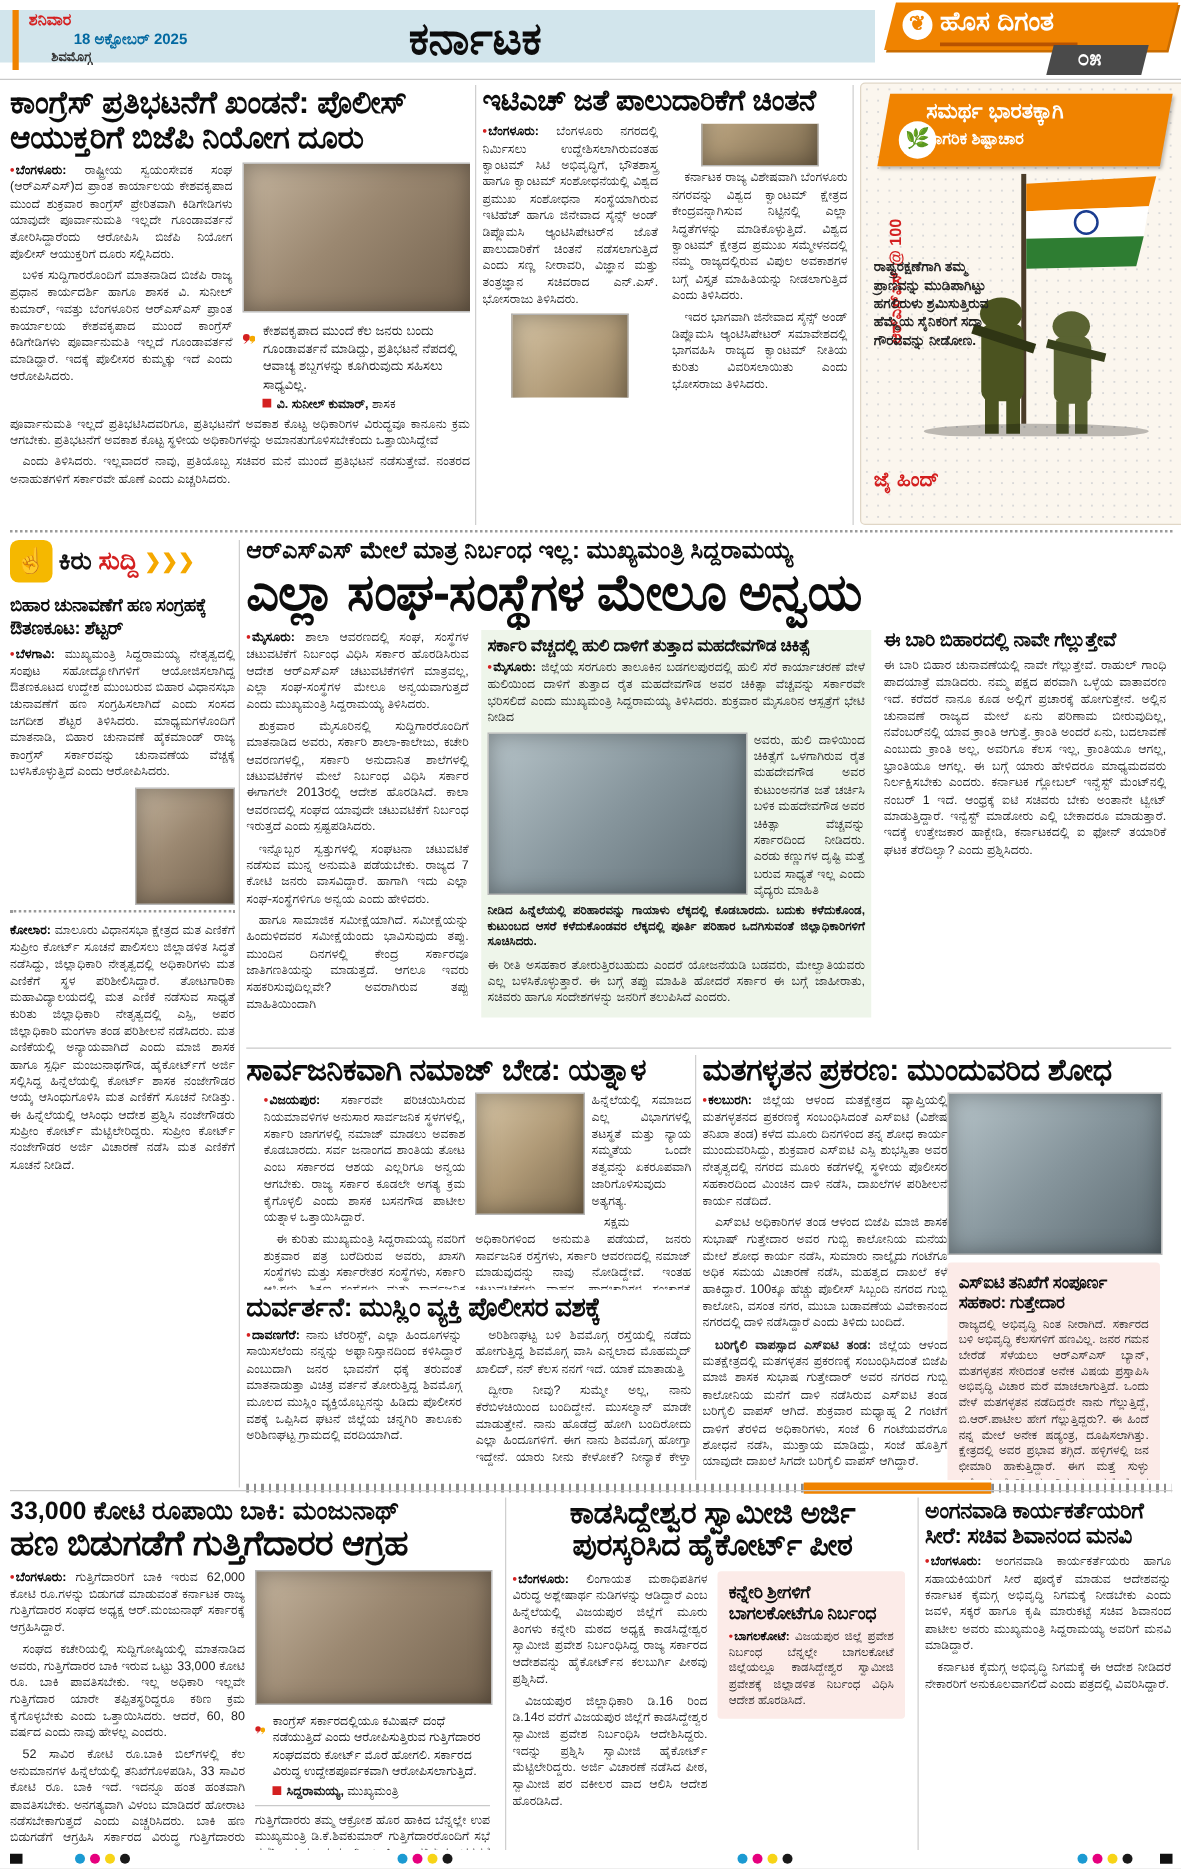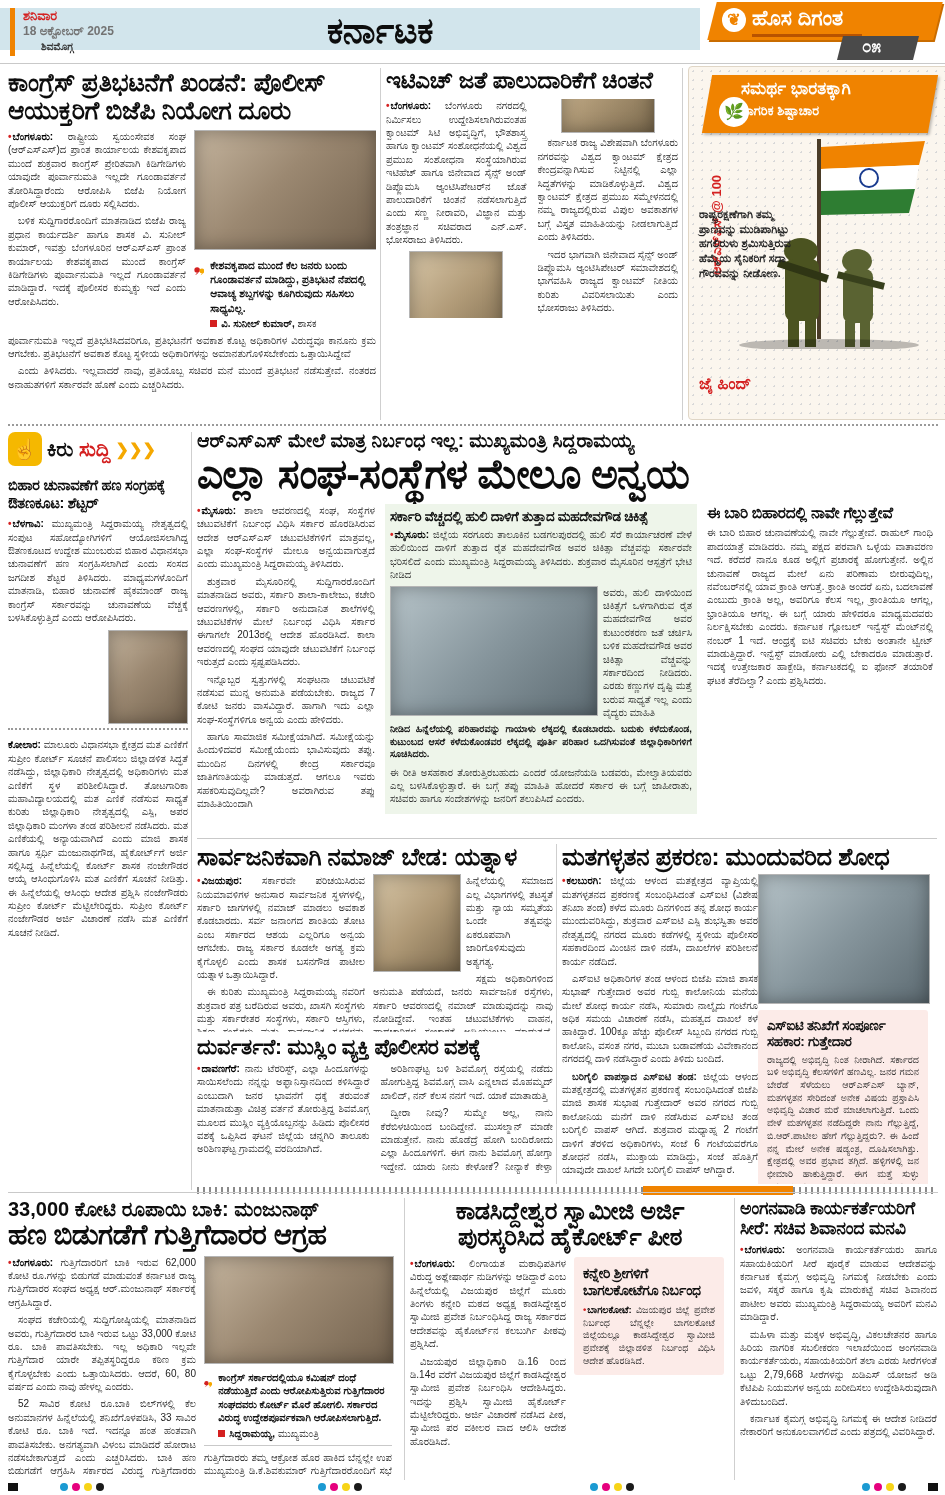--- a/index.html
+++ b/index.html
@@ -15,37 +15,37 @@
   .cols2{column-count:2;column-gap:11px;}
   .photo{background:linear-gradient(135deg,#c4b49e 0%,#9b8871 45%,#73624e 100%);
          box-shadow:inset 0 0 18px rgba(0,0,0,.35);border:1px solid #b5b5b5;}
   .photo.cool{background:linear-gradient(135deg,#b7c4c9 0%,#86959c 50%,#5d6b72 100%);}
   .photo.warm{background:linear-gradient(135deg,#d8c7a8 0%,#b09a77 50%,#7c6a4e 100%);}
   .caption{font-size:9.5px;font-weight:bold;line-height:1.3;color:#111;text-align:justify;}
   .vline{border-left:1px solid #cfcfcf;}
   .dotline{border-top:2px dotted #9a9a9a;}
   .grayline{border-top:1px solid #c9c9c9;}
   .quote-wrap{display:flex;gap:6px;align-items:flex-start;}
-  .quote-text{font-size:10.5px;font-weight:bold;line-height:1.35;color:#111;}
+  .quote-text{font-size:10.5px;font-weight:normal;line-height:1.35;color:#111;}
   .quote-attrib{font-size:10px;font-weight:bold;color:#111;margin-top:3px;}
   .attrib-sq{display:inline-block;width:7px;height:7px;background:#d42020;margin-right:4px;}
   .pinkbox{background:#fcebe8;border-radius:3px;padding:8px 9px;}
   .kicker{font-weight:bold;color:#0d0d0d;}
   .hatch{background:repeating-linear-gradient(90deg,#8a8a8a 0 2px,#ffffff 2px 6px);}
 </style>
 </head>
 <body>
 
 <div class="page">
 
   <div class="abs" style="left:0;top:0;width:945px;height:62px;">
     <div class="abs" style="left:0;top:8px;width:700px;height:42px;background:#d2e5ec;"></div>
     <div class="abs" style="left:10px;top:8px;width:150px;height:48px;border-left:5px solid #f08300;padding-left:8px;">
       <div style="color:#d42020;font-weight:bold;font-size:13px;">ಶನಿವಾರ</div>
-      <div style="color:#737373;font-weight:bold;font-size:12px;">18 ಅಕ್ಟೋಬರ್ 2025</div>
+      <div style="color:#0369a1;font-weight:bold;font-size:12px;margin-left:36px;">18 ಅಕ್ಟೋಬರ್ 2025</div>
       <div style="color:#333;font-weight:bold;font-size:10.5px;margin-top:2px;margin-left:18px;">ಶಿವಮೊಗ್ಗ</div>
     </div>
     <div class="abs hl" style="left:170px;top:10px;width:420px;text-align:center;font-size:36px;">ಕರ್ನಾಟಕ</div>
 
     <div class="abs" style="left:712px;top:2px;width:226px;height:38px;background:#f08300;transform:skewX(-14deg);box-shadow:2px 2px 0 #c96c00;"></div>
     <div class="abs" style="left:722px;top:8px;width:24px;height:24px;border-radius:50%;background:#ffffff;text-align:center;font-weight:bold;color:#f08300;font-size:16px;line-height:24px;">❦</div>
     <div class="abs" style="left:752px;top:6px;width:190px;color:#ffffff;font-weight:bold;font-size:21px;letter-spacing:0;">ಹೊಸ ದಿಗಂತ</div>
     <div class="abs" style="left:752px;top:34px;width:110px;height:3px;background:#8a2b00;opacity:.55;"></div>
     <div class="abs" style="left:840px;top:36px;width:76px;height:24px;background:#4a4a4a;transform:skewX(-14deg);"></div>
     <div class="abs" style="left:862px;top:37px;color:#ffffff;font-weight:bold;font-size:17px;">೦೫</div>
@@ -173,38 +173,38 @@
         <p>ಹಾಗೂ ಸಾಮಾಜಿಕ ಸಮೀಕ್ಷೆಯಾಗಿದೆ. ಸಮೀಕ್ಷೆಯನ್ನು ಹಿಂದುಳಿದವರ ಸಮೀಕ್ಷೆಯೆಂದು ಭಾವಿಸುವುದು ತಪ್ಪು. ಮುಂದಿನ ದಿನಗಳಲ್ಲಿ ಕೇಂದ್ರ ಸರ್ಕಾರವೂ ಜಾತಿಗಣತಿಯನ್ನು ಮಾಡುತ್ತದೆ. ಆಗಲೂ ಇವರು ಸಹಕರಿಸುವುದಿಲ್ಲವೇ? ಅವರಾಗಿರುವ ತಪ್ಪು ಮಾಹಿತಿಯಿಂದಾಗಿ</p>
       </div>
 
       <div style="width:312px;background:#eef5ea;padding:5px;box-sizing:border-box;">
         <div class="hl" style="font-size:13.5px;line-height:1.2;">ಸರ್ಕಾರಿ ವೆಚ್ಚದಲ್ಲಿ ಹುಲಿ ದಾಳಿಗೆ ತುತ್ತಾದ ಮಹದೇವಗೌಡ ಚಿಕಿತ್ಸೆ</div>
         <div class="body-text" style="margin-top:3px;">
           <p class="first"><span class="star">•</span><span class="dateline">ಮೈಸೂರು:</span> <span>ಜಿಲ್ಲೆಯ ಸರಗೂರು ತಾಲೂಕಿನ ಬಡಗಲಪುರದಲ್ಲಿ ಹುಲಿ ಸೆರೆ ಕಾರ್ಯಾಚರಣೆ ವೇಳೆ ಹುಲಿಯಿಂದ ದಾಳಿಗೆ ತುತ್ತಾದ ರೈತ ಮಹದೇವಗೌಡ ಅವರ ಚಿಕಿತ್ಸಾ ವೆಚ್ಚವನ್ನು ಸರ್ಕಾರವೇ ಭರಿಸಲಿದೆ ಎಂದು ಮುಖ್ಯಮಂತ್ರಿ ಸಿದ್ದರಾಮಯ್ಯ ತಿಳಿಸಿದರು. ಶುಕ್ರವಾರ ಮೈಸೂರಿನ ಆಸ್ಪತ್ರೆಗೆ ಭೇಟಿ ನೀಡಿದ</span></p>
         </div>
         <div style="display:flex;gap:5px;">
           <div class="photo cool" style="width:208px;height:128px;"></div>
-          <div class="body-text" style="width:90px;">ಅವರು, ಹುಲಿ ದಾಳಿಯಿಂದ ಚಿಕಿತ್ಸೆಗೆ ಒಳಗಾಗಿರುವ ರೈತ ಮಹದೇವಗೌಡ ಅವರ ಕುಟುಂರಕರಣ ಜತೆ ಚರ್ಚಿಸಿ ಬಳಿಕ ಮಹದೇವಗೌಡ ಅವರ ಚಿಕಿತ್ಸಾ ವೆಚ್ಚವನ್ನು ಸರ್ಕಾರದಿಂದ ನೀಡಿದರು. ಎರಡು ಕಣ್ಣುಗಳ ದೃಷ್ಟಿ ಮತ್ತೆ ಬರುವ ಸಾಧ್ಯತೆ ಇಲ್ಲ ಎಂದು ವೈದ್ಯರು ಮಾಹಿತಿ</div>
+          <div class="body-text" style="width:90px;">ಅವರು, ಹುಲಿ ದಾಳಿಯಿಂದ ಚಿಕಿತ್ಸೆಗೆ ಒಳಗಾಗಿರುವ ರೈತ ಮಹದೇವಗೌಡ ಅವರ ಕುಟುಂಅನಗತ ಜತೆ ಚರ್ಚಿಸಿ ಬಳಿಕ ಮಹದೇವಗೌಡ ಅವರ ಚಿಕಿತ್ಸಾ ವೆಚ್ಚವನ್ನು ಸರ್ಕಾರದಿಂದ ನೀಡಿದರು. ಎರಡು ಕಣ್ಣುಗಳ ದೃಷ್ಟಿ ಮತ್ತೆ ಬರುವ ಸಾಧ್ಯತೆ ಇಲ್ಲ ಎಂದು ವೈದ್ಯರು ಮಾಹಿತಿ</div>
         </div>
         <div class="caption" style="margin-top:4px;">ನೀಡಿದ ಹಿನ್ನೆಲೆಯಲ್ಲಿ ಪರಿಹಾರವನ್ನು ಗಾಯಾಳು ಲೆಕ್ಕದಲ್ಲಿ ಕೊಡಬಾರದು. ಬದುಕು ಕಳೆದುಕೊಂಡ, ಕುಟುಂಬದ ಆಸರೆ ಕಳೆದುಕೊಂಡವರ ಲೆಕ್ಕದಲ್ಲಿ ಪೂರ್ತಿ ಪರಿಹಾರ ಒದಗಿಸುವಂತೆ ಜಿಲ್ಲಾಧಿಕಾರಿಗಳಿಗೆ ಸೂಚಿಸಿದರು.</div>
         <div class="body-text" style="margin-top:5px;">ಈ ರೀತಿ ಅಸಹಕಾರ ತೋರುತ್ತಿರಬಹುದು ಎಂದರೆ ಯೋಜನೆಯಡಿ ಬಡವರು, ಮೇಲ್ವಾತಿಯವರು ಎಲ್ಲ ಬಳಸಿಕೊಳ್ಳುತ್ತಾರೆ. ಈ ಬಗ್ಗೆ ತಪ್ಪು ಮಾಹಿತಿ ಹೋದರೆ ಸರ್ಕಾರ ಈ ಬಗ್ಗೆ ಜಾಹೀರಾತು, ಸಚಿವರು ಹಾಗೂ ಸಂದೇಶಗಳನ್ನು ಜನರಿಗೆ ತಲುಪಿಸಿದೆ ಎಂದರು.</div>
       </div>
 
       <div style="width:226px;">
         <div class="hl" style="font-size:15.5px;line-height:1.2;">ಈ ಬಾರಿ ಬಿಹಾರದಲ್ಲಿ ನಾವೇ ಗೆಲ್ಲುತ್ತೇವೆ</div>
         <div class="body-text" style="margin-top:4px;font-size:10px;">ಈ ಬಾರಿ ಬಿಹಾರ ಚುನಾವಣೆಯಲ್ಲಿ ನಾವೇ ಗೆಲ್ಲುತ್ತೇವೆ. ರಾಹುಲ್ ಗಾಂಧಿ ಪಾದಯಾತ್ರೆ ಮಾಡಿದರು. ನಮ್ಮ ಪಕ್ಷದ ಪರವಾಗಿ ಒಳ್ಳೆಯ ವಾತಾವರಣ ಇದೆ. ಕರೆದರೆ ನಾನೂ ಕೂಡ ಅಲ್ಲಿಗೆ ಪ್ರಚಾರಕ್ಕೆ ಹೋಗುತ್ತೇನೆ. ಅಲ್ಲಿನ ಚುನಾವಣೆ ರಾಜ್ಯದ ಮೇಲೆ ಏನು ಪರಿಣಾಮ ಬೀರುವುದಿಲ್ಲ, ನವೆಂಬರ್‌ನಲ್ಲಿ ಯಾವ ಕ್ರಾಂತಿ ಆಗುತ್ತೆ. ಕ್ರಾಂತಿ ಅಂದರೆ ಏನು, ಬದಲಾವಣೆ ಎಂಬುದು ಕ್ರಾಂತಿ ಅಲ್ಲ, ಅವರಿಗೂ ಕೆಲಸ ಇಲ್ಲ, ಕ್ರಾಂತಿಯೂ ಆಗಲ್ಲ, ಭ್ರಾಂತಿಯೂ ಆಗಲ್ಲ. ಈ ಬಗ್ಗೆ ಯಾರು ಹೇಳಿದರೂ ಮಾಧ್ಯಮದವರು ನಿರ್ಲಕ್ಷಿಸಬೇಕು ಎಂದರು. ಕರ್ನಾಟಕ ಗ್ಲೋಬಲ್ ಇನ್ವೆಸ್ಟ್ ಮೆಂಟ್‌ನಲ್ಲಿ ನಂಬರ್ 1 ಇದೆ. ಆಂಧ್ರಕ್ಕೆ ಐಟಿ ಸಚಿವರು ಬೇಕು ಅಂತಾನೇ ಟ್ವೀಟ್ ಮಾಡುತ್ತಿದ್ದಾರೆ. ಇನ್ವೆಸ್ಟ್ ಮಾಡೋರು ಎಲ್ಲಿ ಬೇಕಾದರೂ ಮಾಡುತ್ತಾರೆ. ಇದಕ್ಕೆ ಉತ್ತೇಜಕಾರ ಹಾಕ್ಬೇಡಿ, ಕರ್ನಾಟಕದಲ್ಲಿ ಐ ಫೋನ್ ತಯಾರಿಕೆ ಘಟಕ ತೆರೆದಿಲ್ವಾ? ಎಂದು ಪ್ರಶ್ನಿಸಿದರು.</div>
       </div>
     </div>
   </div>
 
   <div class="abs grayline" style="left:197px;top:838px;width:740px;"></div>
 
   <div class="abs" style="left:197px;top:844px;width:356px;height:188px;overflow:hidden;">
     <div class="hl" style="font-size:24px;line-height:1.05;">ಸಾರ್ವಜನಿಕವಾಗಿ ನಮಾಜ್ ಬೇಡ: ಯತ್ನಾಳ</div>
-    <div style="display:flex;gap:8px;margin-top:5px;">
+    <div style="display:flex;gap:8px;margin-top:5px;margin-left:14px;">
       <div class="body-text" style="width:168px;">
         <p class="first"><span class="star">•</span><span class="dateline">ವಿಜಯಪುರ:</span> <span>ಸರ್ಕಾರವೇ ಪರಿಚಯಿಸಿರುವ ನಿಯಮಾವಳಿಗಳ ಅನುಸಾರ ಸಾರ್ವಜನಿಕ ಸ್ಥಳಗಳಲ್ಲಿ, ಸರ್ಕಾರಿ ಜಾಗಗಳಲ್ಲಿ ನಮಾಜ್ ಮಾಡಲು ಅವಕಾಶ ಕೊಡಬಾರದು. ಸರ್ವ ಜನಾಂಗದ ಶಾಂತಿಯ ತೋಟ ಎಂಬ ಸರ್ಕಾರದ ಆಶಯ ಎಲ್ಲರಿಗೂ ಅನ್ವಯ ಆಗಬೇಕು. ರಾಜ್ಯ ಸರ್ಕಾರ ಕೂಡಲೇ ಅಗತ್ಯ ಕ್ರಮ ಕೈಗೊಳ್ಳಲಿ ಎಂದು ಶಾಸಕ ಬಸನಗೌಡ ಪಾಟೀಲ ಯತ್ನಾಳ ಒತ್ತಾಯಿಸಿದ್ದಾರೆ.</span></p>
         <p>ಈ ಕುರಿತು ಮುಖ್ಯಮಂತ್ರಿ ಸಿದ್ದರಾಮಯ್ಯ ನವರಿಗೆ ಶುಕ್ರವಾರ ಪತ್ರ ಬರೆದಿರುವ ಅವರು, ಖಾಸಗಿ ಸಂಸ್ಥೆಗಳು ಮತ್ತು ಸರ್ಕಾರೇತರ ಸಂಸ್ಥೆಗಳು, ಸರ್ಕಾರಿ ಆಸ್ತಿಗಳು, ಶಿಕ್ಷಣ ಸಂಸ್ಥೆಗಳು ಮತ್ತು ಸಾರ್ವಜನಿಕ ಸ್ಥಳಗಳನ್ನು ಖಾಸಗಿ ಅಥವಾ ಸಾಂಸ್ಥಿಕ ಉದ್ದೇಶಗಳಿಗಾಗಿ ಬಳಸುವುದನ್ನು ನಿರ್ಬಂಧಿಸುವ ಕರ್ನಾಟಕ ಸರ್ಕಾರದ ಇತ್ತೀಚಿನ ನಿರ್ಧಾರದ</p>
       </div>
       <div style="width:180px;">
         <div class="photo warm" style="width:86px;height:96px;float:left;margin:0 5px 3px 0;"></div>
         <div class="body-text">
           <p class="first">ಹಿನ್ನೆಲೆಯಲ್ಲಿ ಸಮಾಜದ ಎಲ್ಲ ವಿಭಾಗಗಳಲ್ಲಿ ತಟಸ್ಥತೆ ಮತ್ತು ನ್ಯಾಯ ಸಮ್ಮತೆಯ ಒಂದೇ ತತ್ವವನ್ನು ಏಕರೂಪವಾಗಿ ಜಾರಿಗೊಳಿಸುವುದು ಅತ್ಯಗತ್ಯ.</p>
           <p>ಸಕ್ಷಮ ಅಧಿಕಾರಿಗಳಿಂದ ಅನುಮತಿ ಪಡೆಯದೆ, ಜನರು ಸಾರ್ವಜನಿಕ ರಸ್ತೆಗಳು, ಸರ್ಕಾರಿ ಆವರಣದಲ್ಲಿ ನಮಾಜ್ ಮಾಡುವುದನ್ನು ನಾವು ನೋಡಿದ್ದೇವೆ. ಇಂತಹ ಚಟುವಟಿಕೆಗಳು ವಾಹನ, ಪಾದಚಾರಿಗಳ ಸಂಚಾರಕ್ಕೆ ಅಡ್ಡಿಯುಂಟು ಮಾಡುತ್ತವೆ. ಹೀಗಾಗಿ ಸರ್ಕಾರಿ ಕಚೇರಿ, ಇತರೆ ಸರ್ಕಾರಿ ಅನುದಾನಿತ ಸಂಸ್ಥೆಗಳಲ್ಲಿ ನಮಾಜ್‌ಗೆ ಮಾಡಲು ಅವಕಾಶ ನೀಡಬಾರದು. ಸರ್ಕಾರಿ ಆವರಣದಲ್ಲಿ ನಮಾಜ್ ನಡೆಸದಂತೆ ನೋಡಿಕೊಳ್ಳಲು ರಾಜ್ಯಾದ್ಯಂತ ಎಲ್ಲ ಉಪ ಆಯುಕ್ತರು, ಪೊಲೀಸ್ ಆಯುಕ್ತರಿಗೆ ನಿರ್ದೇಶನಗಳನ್ನು ನೀಡಬೇಕು ಎಂದು ಪತ್ರದಲ್ಲಿ ಆಗ್ರಹಿಸಿದ್ದಾರೆ.</p>
         </div>
@@ -301,21 +301,20 @@
       </div>
     </div>
   </div>
 
   <div class="abs vline" style="left:734px;top:1198px;height:282px;"></div>
 
   <div class="abs" style="left:740px;top:1198px;width:197px;height:282px;overflow:hidden;">
     <div class="hl" style="font-size:17.5px;line-height:1.15;">ಅಂಗನವಾಡಿ ಕಾರ್ಯಕರ್ತೆಯರಿಗೆ ಸೀರೆ: ಸಚಿವ ಶಿವಾನಂದ ಮನವಿ</div>
     <div class="body-text" style="margin-top:5px;">
       <p class="first"><span class="star">•</span><span class="dateline">ಬೆಂಗಳೂರು:</span> <span>ಅಂಗನವಾಡಿ ಕಾರ್ಯಕರ್ತೆಯರು ಹಾಗೂ ಸಹಾಯಕಿಯರಿಗೆ ಸೀರೆ ಪೂರೈಕೆ ಮಾಡುವ ಆದೇಶವನ್ನು ಕರ್ನಾಟಕ ಕೈಮಗ್ಗ ಅಭಿವೃದ್ಧಿ ನಿಗಮಕ್ಕೆ ನೀಡಬೇಕು ಎಂದು ಜವಳಿ, ಸಕ್ಕರೆ ಹಾಗೂ ಕೃಷಿ ಮಾರುಕಟ್ಟೆ ಸಚಿವ ಶಿವಾನಂದ ಪಾಟೀಲ ಅವರು ಮುಖ್ಯಮಂತ್ರಿ ಸಿದ್ದರಾಮಯ್ಯ ಅವರಿಗೆ ಮನವಿ ಮಾಡಿದ್ದಾರೆ.</span></p>
-      <p>ಮಹಿಳಾ ಮತ್ತು ಮಕ್ಕಳ ಅಭಿವೃದ್ಧಿ, ವಿಕಲಚೇತನರ ಹಾಗೂ ಹಿರಿಯ ನಾಗರಿಕ ಸಬಲೀಕರಣ ಇಲಾಖೆಯಿಂದ ಅಂಗನವಾಡಿ ಕಾರ್ಯಕರ್ತೆಯರು, ಸಹಾಯಕಿಯರಿಗೆ ತಲಾ ಎರಡು ಸೀರೆಗಳಂತೆ ಒಟ್ಟು 2,79,668 ಸೀರೆಗಳನ್ನು ಖಡಿಎಸ್ ಯೋಜನೆ ಅಡಿ ಕೆಟಿಪಿಪಿ ನಿಯಮಗಳ ಅನ್ವಯ ಖರೀದಿಸಲು ಉದ್ದೇಶಿಸಿರುವುದಾಗಿ ತಿಳಿದುಬಂದಿದೆ.</p>
       <p>ಕರ್ನಾಟಕ ಕೈಮಗ್ಗ ಅಭಿವೃದ್ಧಿ ನಿಗಮಕ್ಕೆ ಈ ಆದೇಶ ನೀಡಿದರೆ ನೇಕಾರರಿಗೆ ಅನುಕೂಲವಾಗಲಿದೆ ಎಂದು ಪತ್ರದಲ್ಲಿ ವಿವರಿಸಿದ್ದಾರೆ.</p>
     </div>
   </div>
 
   <div class="abs" style="left:0;top:1481px;width:945px;height:14px;">
     <div class="abs" style="left:8px;top:2px;width:10px;height:8px;background:#111;"></div>
     <div class="abs" style="left:60px;top:2px;display:flex;gap:4px;">
       <span style="width:8px;height:8px;border-radius:50%;background:#1b9ad2;display:inline-block;"></span>
       <span style="width:8px;height:8px;border-radius:50%;background:#e6007e;display:inline-block;"></span>
       <span style="width:8px;height:8px;border-radius:50%;background:#f7d417;display:inline-block;"></span>

